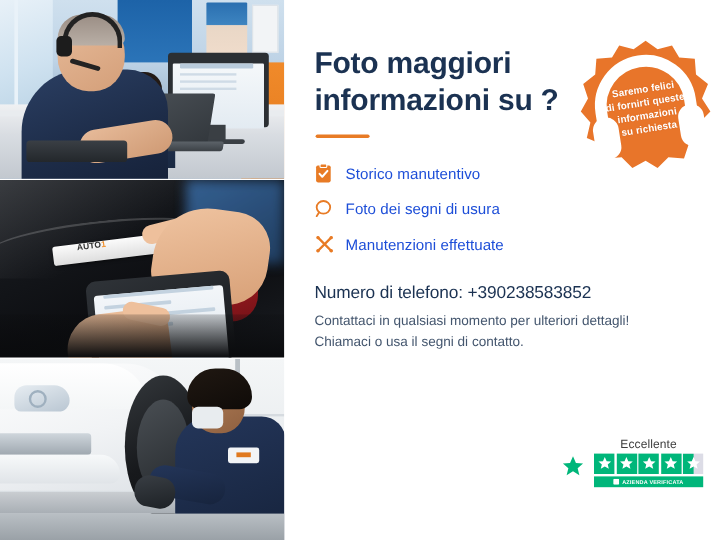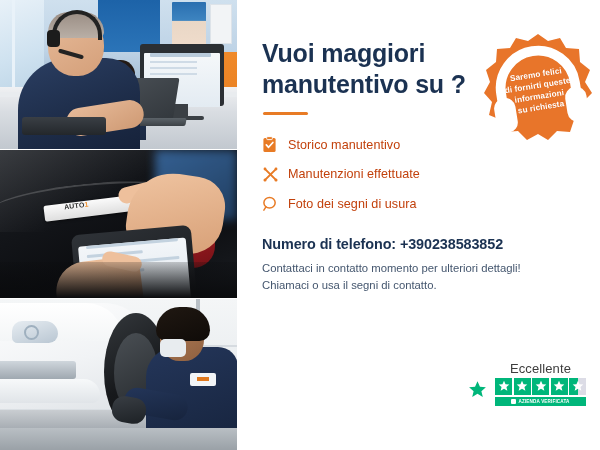--- a/index.html
+++ b/index.html
@@ -189,32 +189,32 @@
   }
   .badge-icon { margin-bottom:2px; }
   .badge-text { text-align:center; color:#ffffff; font-size:8.2px; font-weight:700;
     line-height:1.36; letter-spacing:.1px; text-shadow:0 0 1px rgba(180,70,10,.35); }
 
   
   .list { margin-top:2px; }
   .list-item { display:flex; align-items:center; height:27px; margin-bottom:2.5px; }
   .li-icon { width:26px; flex:0 0 26px; display:flex; align-items:center; justify-content:flex-start;
     color:#e87b25; }
-  .li-label { font-size:12.6px; color:#c2410c; letter-spacing:.05px; }
-
-  
-  .phone { margin-top:19px; font-size:14.4px; font-weight:700; color:#1b3252; letter-spacing:-.1px;}
+  .li-label { font-size:12.6px; color:#1d4ed8; letter-spacing:.05px; }
+
+  
+  .phone { margin-top:19px; font-size:14.4px; font-weight:400; color:#1b3252; letter-spacing:-.1px;}
   .sub { margin-top:8px; font-size:11.3px; line-height:1.52; color:#44566e; }
 
   
   .tp { position:absolute; right:14px; bottom:44px; display:flex; align-items:flex-end; gap:8px;}
   .tp-left { display:flex; align-items:center; gap:3px; padding-bottom:3px;}
   .tp-name { font-size:17px; font-weight:700; color:#191919; letter-spacing:-.45px;}
   .tp-right { display:flex; flex-direction:column; align-items:center; }
-  .tp-exc { font-size:13px; color:#3d3d3d; letter-spacing:.1px; margin-bottom:1.5px;}
+  .tp-exc { font-size:10px; color:#3d3d3d; letter-spacing:.1px; margin-bottom:1.5px;}
   .tp-stars { display:flex; gap:1.5px; }
   .star-box { width:17px; height:17px; background:#00b67a; display:flex; align-items:center; justify-content:center;}
   .star-box.half { background:#dcdce6; position:relative; overflow:hidden;}
   .star-box.half::before { content:""; position:absolute; left:0; top:0; width:50%; height:100%; background:#00b67a;}
   .star-box svg { position:relative; z-index:2; }
   .tp-verif { margin-top:2.5px; background:#00b67a; color:#fff; font-size:4.6px; font-weight:700;
     padding:2px 5px; display:flex; align-items:center; gap:2px; letter-spacing:.15px; align-self:stretch;
     justify-content:center;}
 </style>
 </head>
@@ -310,21 +310,21 @@
       <div class="p3-logo">
           <i></i>
         </div>
       <div class="p3-lift2"></div>
     </div>
 
   </div>
 
   <div class="content">
 
-    <h1 class="heading">Vuoi maggiori manutentivo su ?</h1>
+    <h1 class="heading">Foto maggiori informazioni su ?</h1>
     <div class="divider"></div>
 
     <div class="badge">
       <svg viewBox="0 0 112 112" aria-hidden="true">
         <path d="M56 2 L66 9 L78 6 L84 16 L97 17 L98 30 L108 38 L103 50 L110 61 L101 70 L104 83 L92 88 L88 100 L75 99 L66 108 L56 102 L45 108 L36 99 L23 100 L19 88 L7 83 L10 70 L2 61 L8 50 L4 38 L14 30 L15 17 L28 16 L34 6 L46 9 Z" fill="#e8752a"></path>
       </svg>
       <div class="badge-inner">
         <span class="badge-icon">
           <svg width="20" height="18" viewBox="0 0 24 22" fill="none" stroke="#ffffff" stroke-width="2.1" stroke-linecap="round">
             <path d="M4 13 V11 a8 8 0 0 1 16 0 v2"></path>
@@ -349,49 +349,49 @@
             <rect x="1.5" y="2" width="13" height="15" rx="1.6" fill="#e87b25"></rect>
             <rect x="5" y="0.6" width="6" height="3.2" rx="1" fill="#e87b25" stroke="#fff" stroke-width="1"></rect>
             <path d="M4.6 9.4 l2.4 2.6 l4.6 -5.2" stroke="#ffffff" stroke-width="1.8" fill="none" stroke-linecap="round" stroke-linejoin="round"></path>
           </svg>
         </span>
         <span class="li-label">Storico manutentivo</span>
       </div>
 
       <div class="list-item">
         <span class="li-icon">
+          <svg width="16" height="16" viewBox="0 0 17 17" stroke="#e87b25" stroke-width="1.6" fill="none" stroke-linecap="round">
+            <ellipse cx="8" cy="7.2" rx="6" ry="5.6"></ellipse>
+            <path d="M4.2 11.6 L2 15"></path>
+          </svg>
+        </span>
+        <span class="li-label">Foto dei segni di usura</span>
+      </div>
+
+      <div class="list-item">
+        <span class="li-icon">
           <svg width="17" height="17" viewBox="0 0 18 18" stroke="#e87b25" stroke-width="2.1" stroke-linecap="round" fill="none">
             <path d="M3 3 L15 15"></path>
             <path d="M15 3 L3 15"></path>
             <circle cx="3.2" cy="3.2" r="1.5" fill="#e87b25" stroke="none"></circle>
             <circle cx="14.8" cy="3.2" r="1.5" fill="#e87b25" stroke="none"></circle>
             <circle cx="3.2" cy="14.8" r="1.6" fill="#e87b25" stroke="none"></circle>
             <circle cx="14.8" cy="14.8" r="1.6" fill="#e87b25" stroke="none"></circle>
           </svg>
         </span>
         <span class="li-label">Manutenzioni effettuate</span>
       </div>
 
-      <div class="list-item">
-        <span class="li-icon">
-          <svg width="16" height="16" viewBox="0 0 17 17" stroke="#e87b25" stroke-width="1.6" fill="none" stroke-linecap="round">
-            <ellipse cx="8" cy="7.2" rx="6" ry="5.6"></ellipse>
-            <path d="M4.2 11.6 L2 15"></path>
-          </svg>
-        </span>
-        <span class="li-label">Foto dei segni di usura</span>
-      </div>
-
 
 
     </div>
 
     <div class="phone">Numero di telefono: +390238583852</div>
     <div class="sub">
-      <div>Contattaci in contatto momento per ulteriori dettagli!</div>
+      <div>Contattaci in qualsiasi momento per ulteriori dettagli!</div>
       <div>Chiamaci o usa il segni di contatto.</div>
     </div>
 
     <div class="tp">
       <div class="tp-left">
         <span>
           <svg width="19" height="19" viewBox="0 0 24 24" fill="#00b67a">
             <path d="M12 1.6 L15.1 8.6 L22.6 9.2 L16.9 14.1 L18.7 21.4 L12 17.4 L5.3 21.4 L7.1 14.1 L1.4 9.2 L8.9 8.6 Z"></path>
           </svg>
         </span>

